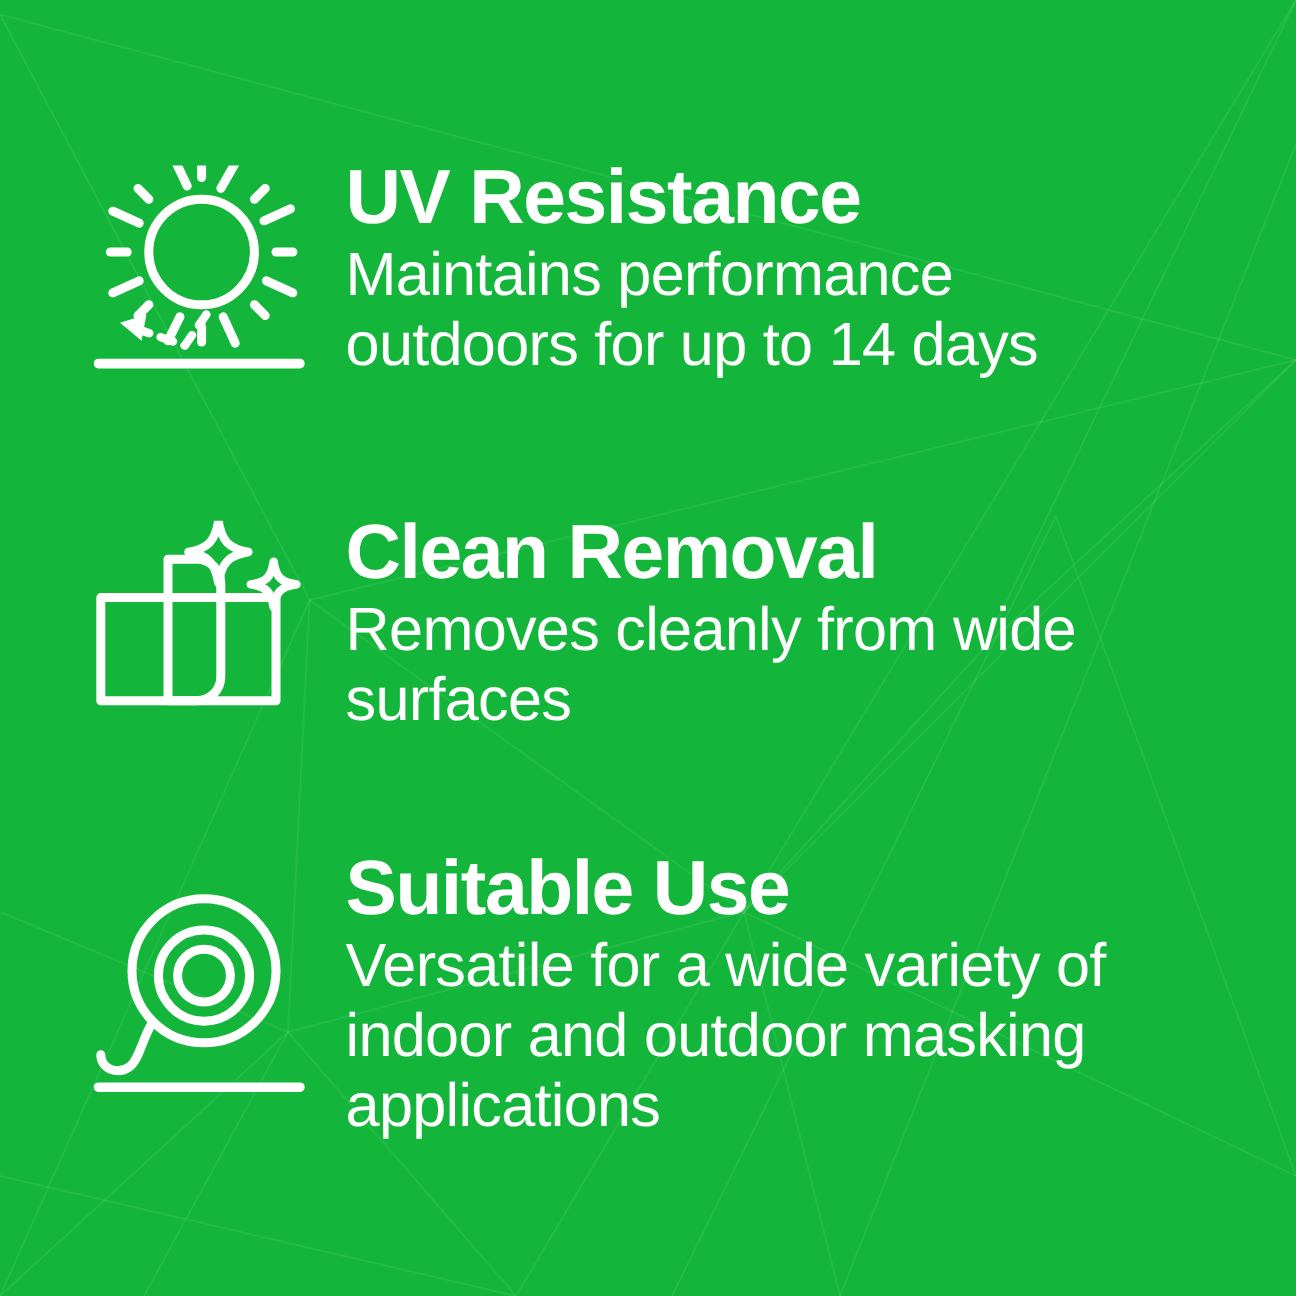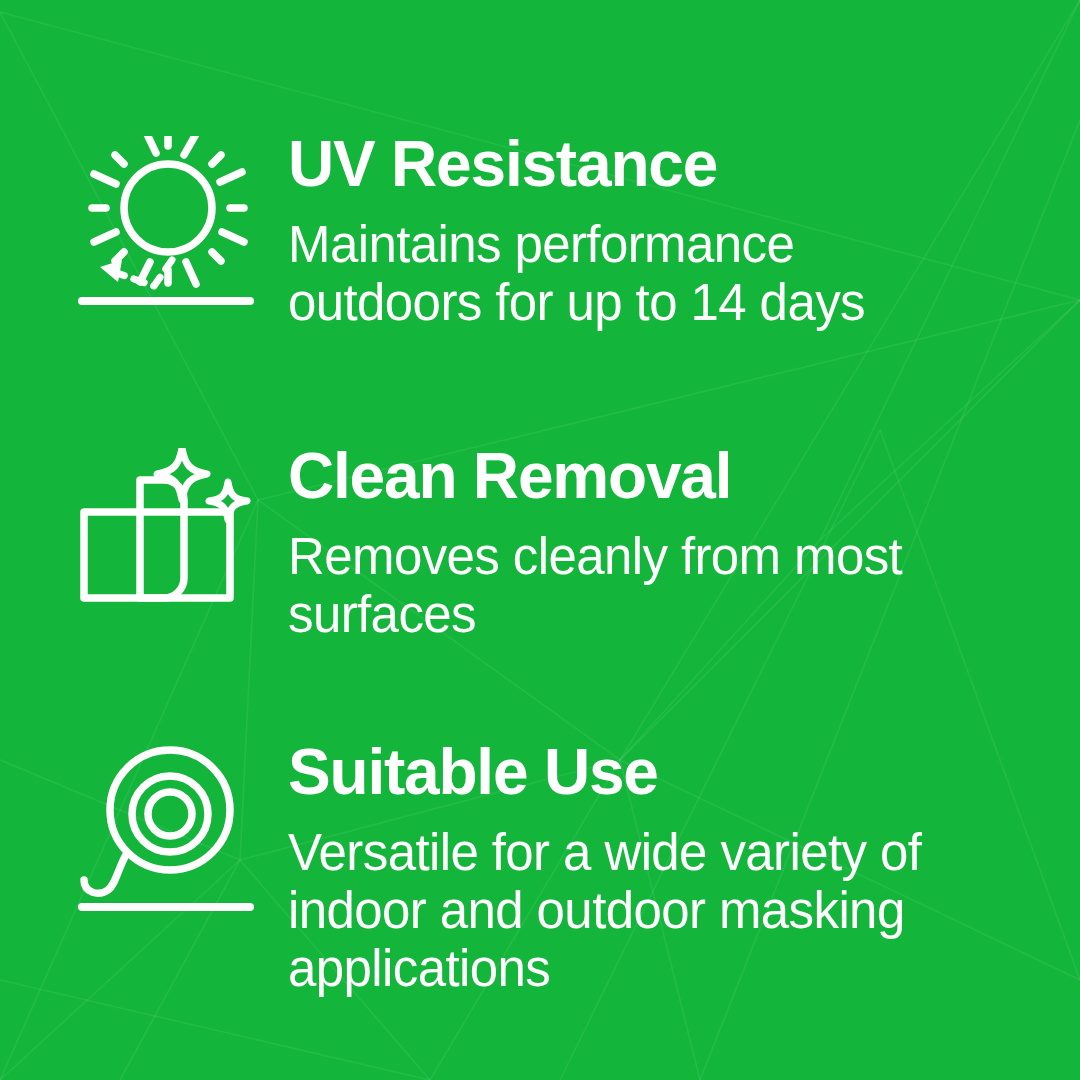--- a/index.html
+++ b/index.html
@@ -31,21 +31,21 @@
   .features {
     position: relative;
     z-index: 1;
     width: 1080px;
     height: 1080px;
     padding: 128px 60px 0 78px;
   }
 
   .feature-row {
     display: flex;
-    align-items: flex-start;
+    align-items: center;
     gap: 34px;
   }
   .feature-row.row-uv        { margin-bottom: 108px; }
   .feature-row.row-clean     { margin-bottom: 92px; }
 
   .feature-icon {
     flex: 0 0 176px;
     width: 176px;
     height: 176px;
     display: block;
@@ -63,21 +63,21 @@
     letter-spacing: -1.2px;
     white-space: nowrap;
   }
 
   .feature-desc {
     color: #ffffff;
     font-size: 51px;
     line-height: 58px;
     font-weight: 400;
     letter-spacing: -0.6px;
-    margin-top: 18px;
+    margin-top: 2px;
     max-width: 700px;
   }
 </style>
 </head>
 <body>
 
 <svg id="bg-poly" viewBox="0 0 1080 1080" preserveAspectRatio="none" aria-hidden="true">
   <g fill="none" stroke="rgba(255,255,255,0.075)" stroke-width="1.6">
 
     <path d="M0 12 L258 500"></path>
@@ -170,21 +170,21 @@
 
         <path d="M150 34
                  C152 47 156 51 169 53
                  C156 55 152 59 150 72
                  C148 59 144 55 131 53
                  C144 51 148 47 150 34 Z" fill="none" stroke="#ffffff" stroke-width="7" stroke-linejoin="round"></path>
       </svg>
     </div>
     <div class="feature-text">
       <h2 class="feature-title">Clean Removal</h2>
-      <p class="feature-desc">Removes cleanly from most surfaces</p>
+      <p class="feature-desc">Removes cleanly from wide surfaces</p>
     </div>
   </section>
 
   <section class="feature-row row-versatile">
     <div class="feature-icon">
       <svg viewBox="0 0 176 176" aria-hidden="true">
         <g fill="none" stroke="#ffffff" stroke-width="7.5" stroke-linecap="round" stroke-linejoin="round">
 
           <circle cx="92" cy="66" r="60"></circle>
 

